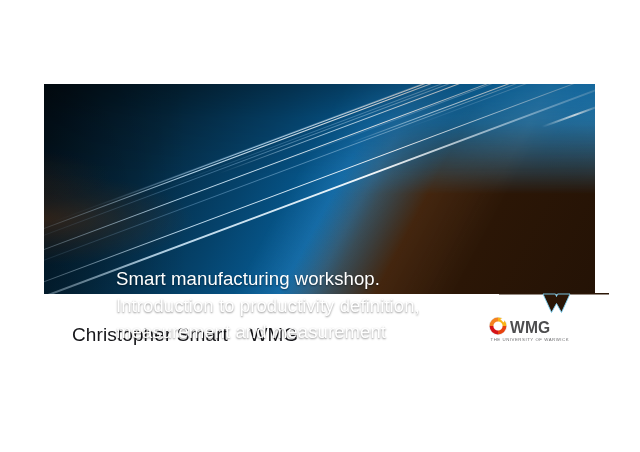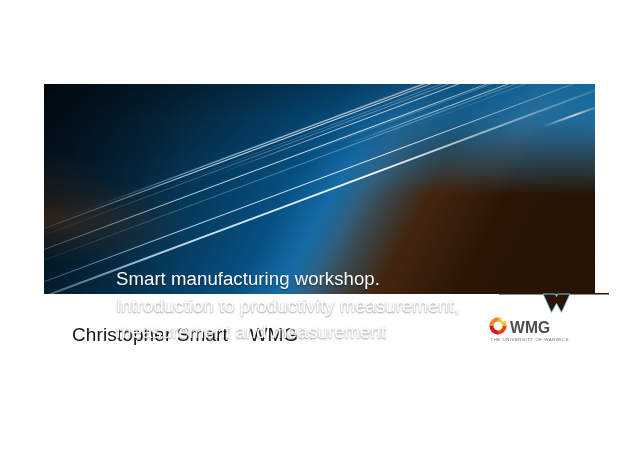--- a/index.html
+++ b/index.html
@@ -210,21 +210,21 @@
 
     <div id="w-notch">
       <svg width="110" height="26" viewBox="0 0 110 26" xmlns="http://www.w3.org/2000/svg">
         <path d="M0 0 H110 V1.4 H0 Z" fill="#2b1606"></path>
         <path d="M44 1 L52.5 19.5 L57.5 10.5 L62.5 19.5 L71 1 L66 1 L58.5 1 L57.5 3.5 L56.5 1 L49 1 Z" fill="#2b1606" stroke="#7fd3f5" stroke-width="0.9" stroke-linejoin="miter"></path>
       </svg>
     </div>
 
     <div id="title-block">
       <div class="title-line">Smart manufacturing workshop.</div>
-      <div class="title-line">Introduction to productivity measurement,</div>
+      <div class="title-line">Introduction to productivity definition,</div>
       <div class="title-line">measurement and measurement</div>
     </div>
   </div>
 
   <div id="author-line">Christopher Smart    WMG</div>
 
   <div id="wmg-logo">
     <svg width="92" height="28" viewBox="0 0 92 28" xmlns="http://www.w3.org/2000/svg">
       <g>
         <circle cx="11" cy="10" r="8.6" fill="none" stroke="#4d4d4f" stroke-width="0.6" opacity="0.25"></circle>

